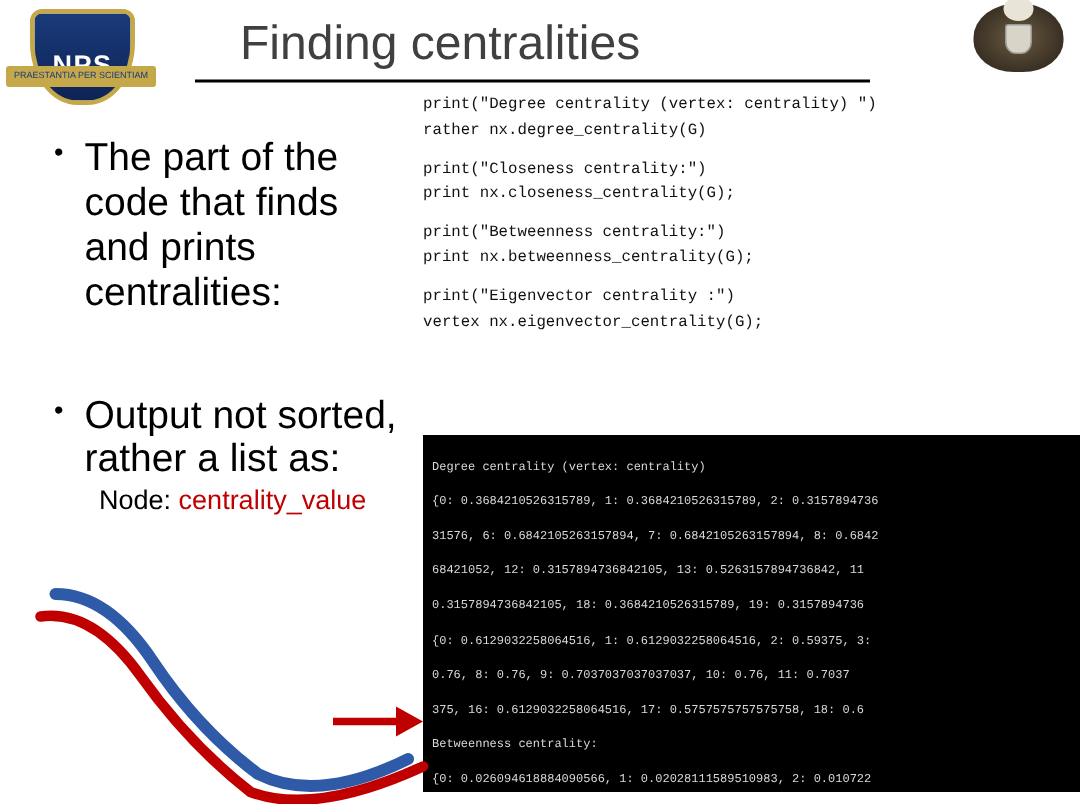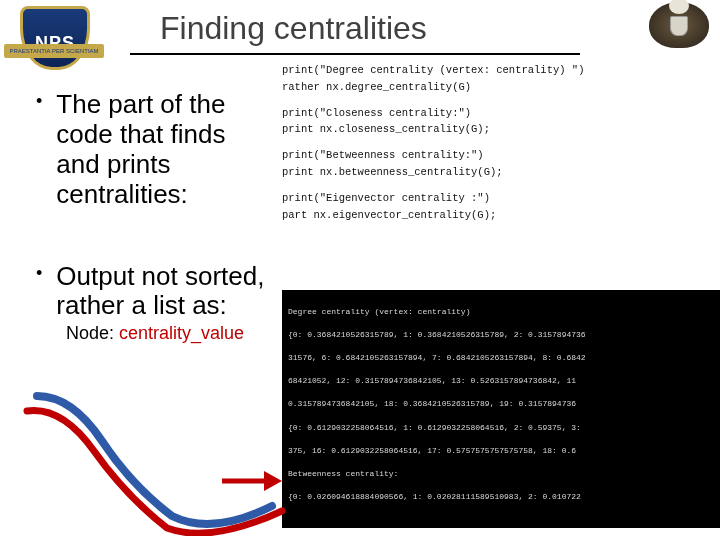--- a/index.html
+++ b/index.html
@@ -211,31 +211,32 @@
   <div class="blk">
     <div>print("Closeness centrality:")</div>
     <div>print nx.closeness_centrality(G);</div>
   </div>
   <div class="blk">
     <div>print("Betweenness centrality:")</div>
     <div>print nx.betweenness_centrality(G);</div>
   </div>
   <div class="blk">
     <div>print("Eigenvector centrality :")</div>
-    <div>part nx.eigenvector_centrality(G);</div>
+    <div>vertex nx.eigenvector_centrality(G);</div>
   </div>
 </div>
 
 <div class="terminal">
 <div>Degree centrality (vertex: centrality)</div>
 <div>{0: 0.3684210526315789, 1: 0.3684210526315789, 2: 0.3157894736</div>
 <div>31576, 6: 0.6842105263157894, 7: 0.6842105263157894, 8: 0.6842</div>
 <div>68421052, 12: 0.3157894736842105, 13: 0.5263157894736842, 11</div>
 <div>0.3157894736842105, 18: 0.3684210526315789, 19: 0.3157894736</div>
 <div>{0: 0.6129032258064516, 1: 0.6129032258064516, 2: 0.59375, 3:</div>
+<div>0.76, 8: 0.76, 9: 0.7037037037037037, 10: 0.76, 11: 0.7037</div>
 <div>375, 16: 0.6129032258064516, 17: 0.5757575757575758, 18: 0.6</div>
 <div>Betweenness centrality:</div>
 <div>{0: 0.026094618884090566, 1: 0.02028111589510983, 2: 0.010722</div>
 
 
 
 
 
 </div>
 

